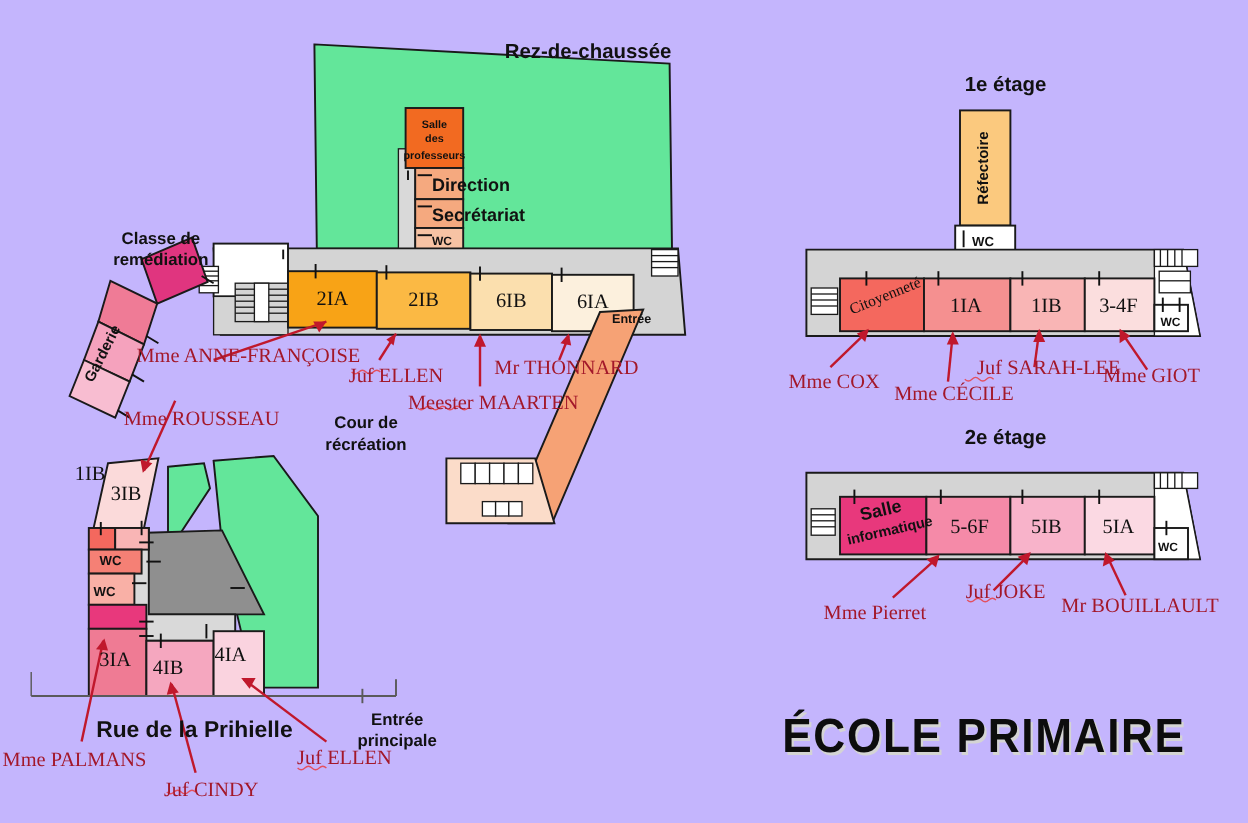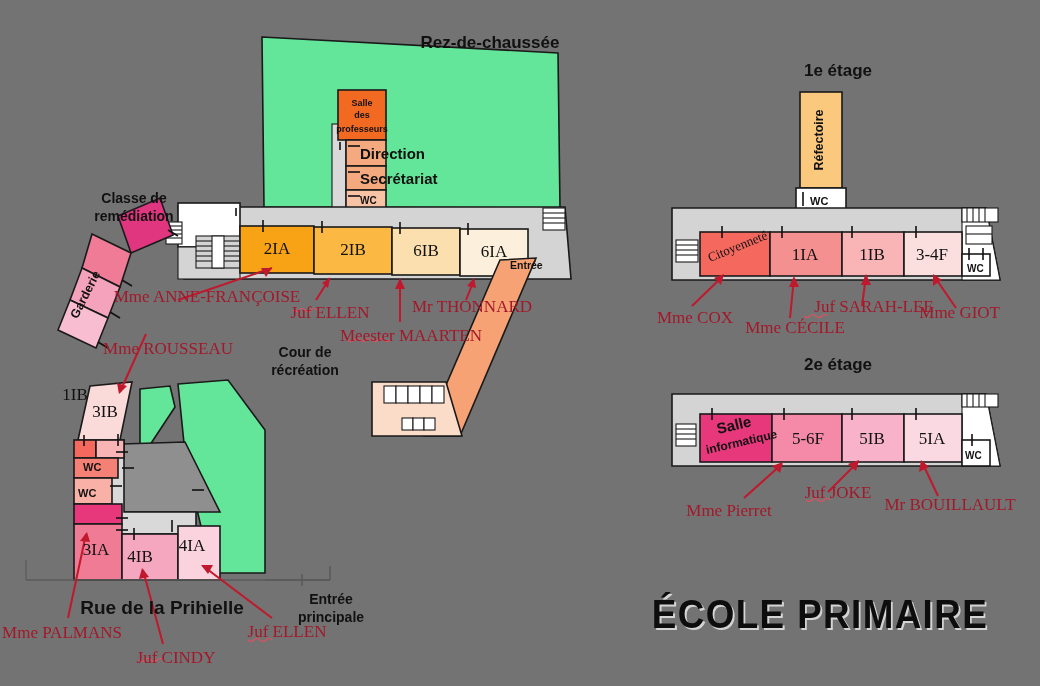--- a/index.html
+++ b/index.html
@@ -1,18 +1,18 @@
 <!DOCTYPE html>
 <html><head>
 <meta charset="utf-8">
 <style>
   html,body{margin:0;padding:0;background:#ffffff;}
   body{width:1040px;height:686px;overflow:hidden;
        font-family:"Liberation Sans",sans-serif;}
-  #stage{position:relative;width:1040px;height:686px;background:#737373;}
+  #stage{position:relative;width:1040px;height:686px;background:#c4b5fd;}
   svg{position:absolute;left:0;top:0;}
   .wall{stroke:#1a1a1a;stroke-width:1.6;}
   .thin{stroke:#1a1a1a;stroke-width:1.1;}
   .room-label{font-family:"Liberation Serif",serif;font-size:17px;fill:#111;
               text-anchor:middle;dominant-baseline:middle;}
   .room-label-sm{font-family:"Liberation Sans",sans-serif;font-weight:bold;
               font-size:9px;fill:#111;text-anchor:middle;dominant-baseline:middle;}
   .room-label-rot{font-family:"Liberation Sans",sans-serif;font-weight:bold;
               font-size:12.5px;fill:#111;text-anchor:middle;dominant-baseline:middle;}
   .floor-title{font-family:"Liberation Sans",sans-serif;font-weight:bold;

